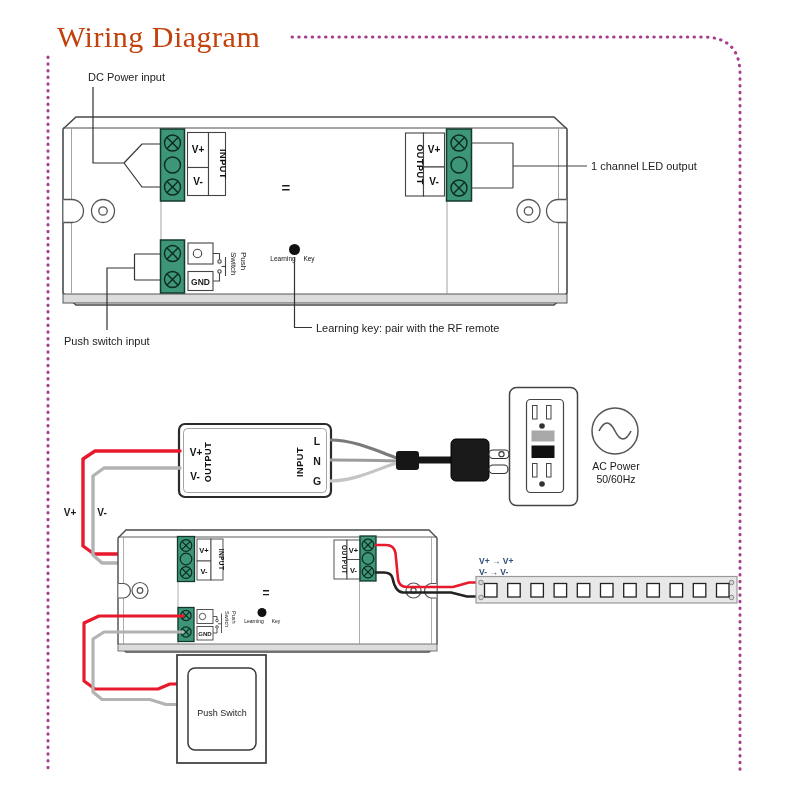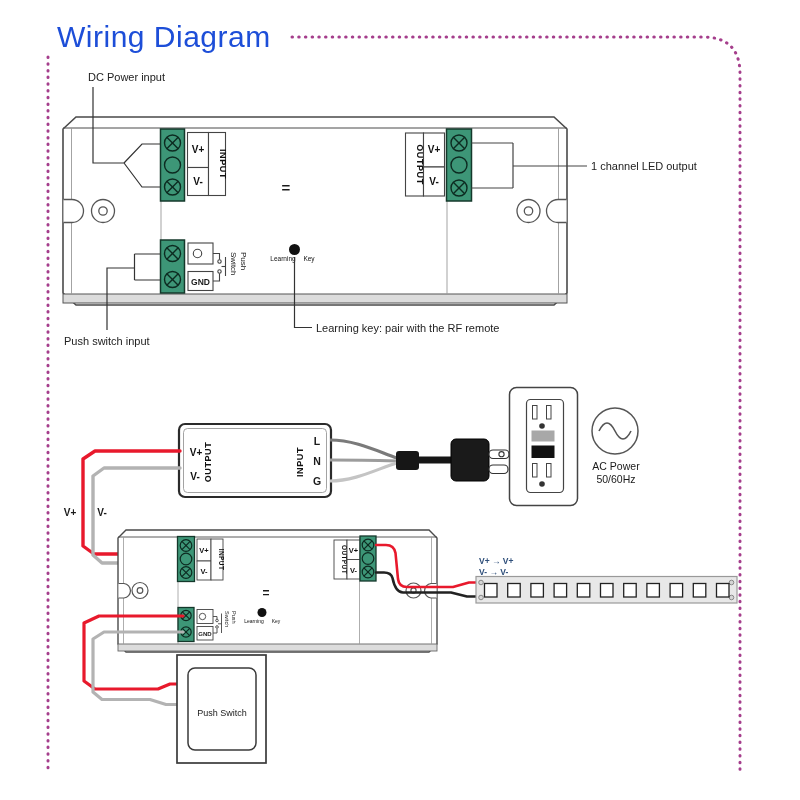--- a/index.html
+++ b/index.html
@@ -15,21 +15,21 @@
   .vert-s{font-size:6.5px;font-weight:700;letter-spacing:0.4px;fill:#111;}
   .tiny{font-size:6.5px;fill:#111;}
   .tiny-s{font-size:5px;fill:#111;}
   .striplbl{font-size:8.5px;font-weight:700;fill:#2f4f7a;}
 </style>
 </head>
 <body>
 
 <div class="page">
 
-  <div class="title" style="color: #1d4ed8;">Wiring Diagram</div>
+  <div class="title" style="color: #c2410c; font-family: Liberation Serif, serif;">Wiring Diagram</div>
 
   <svg width="800" height="800" viewBox="0 0 800 800">
 
     <path d="M292,37 H703 Q740,37 740,74 V773" fill="none" stroke="#a53e8c" stroke-width="3" stroke-dasharray="0.5 6.2" stroke-linecap="round"></path>
     <path d="M48,57 V773" fill="none" stroke="#a53e8c" stroke-width="3" stroke-dasharray="0.5 6.2" stroke-linecap="round"></path>
 
     <g>
       <path d="M76,117 L554,117 L567,129 L567,293 L554,305 L76,305 L63,293 L63,129 Z" fill="#ffffff" stroke="#4a4a4a" stroke-width="1.6"></path>
       <line x1="63" y1="128" x2="567" y2="128" stroke="#4a4a4a" stroke-width="1"></line>
       <rect x="63" y="294" width="504" height="9" fill="#dcdcdc" stroke="#555" stroke-width="1"></rect>

